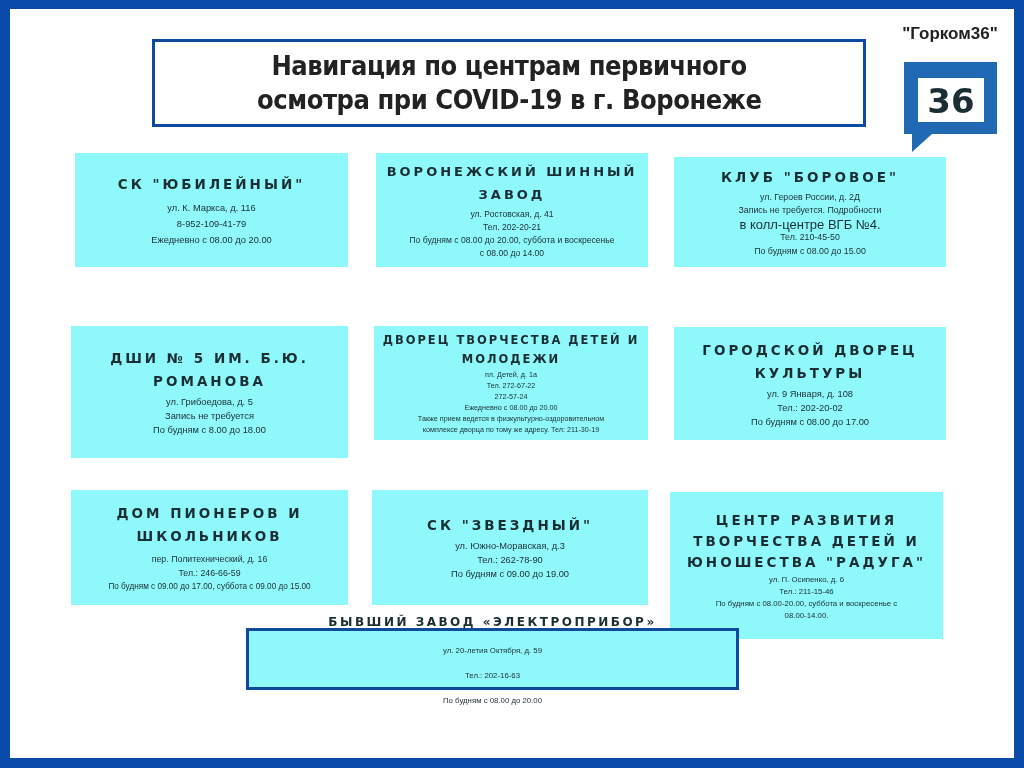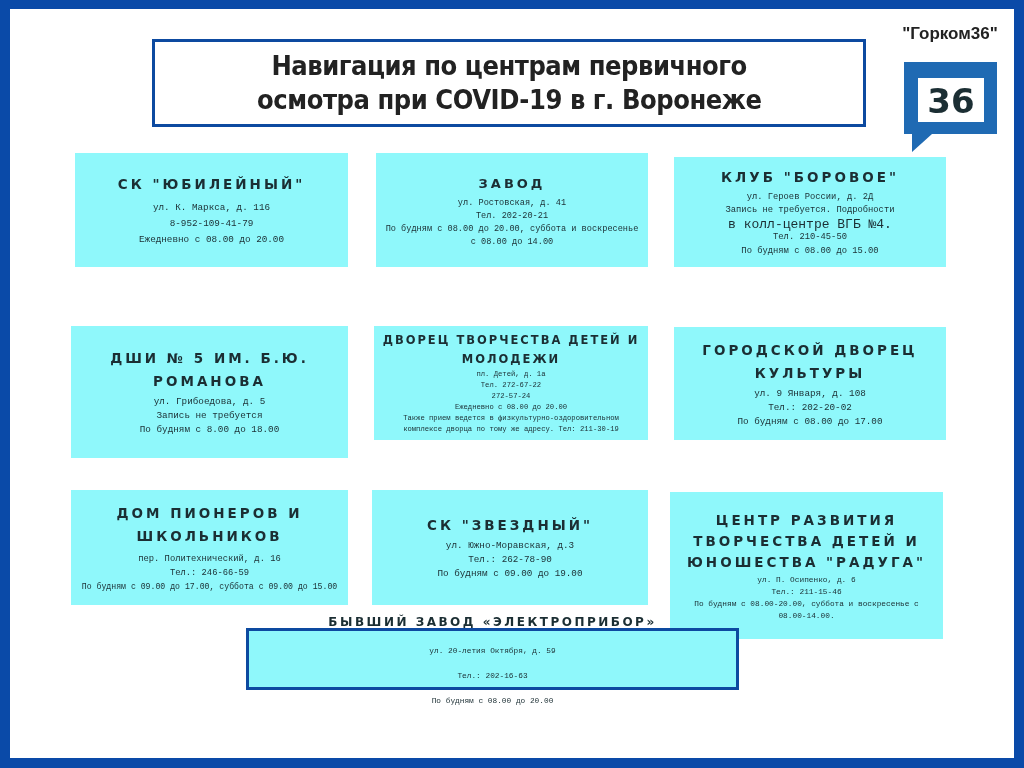--- a/index.html
+++ b/index.html
@@ -5,21 +5,21 @@
   html, body { margin:0; padding:0; }
   body { width:1024px; height:768px; position:relative; overflow:hidden; background:#0a4aa8; font-family:"Liberation Sans", sans-serif; }
   .page { position:absolute; left:10px; top:9px; width:1004px; height:749px; background:#ffffff; }
   .title-box { position:absolute; left:152px; top:39px; width:714px; height:88px; border:3px solid #0d4aa0; background:#fff; box-sizing:border-box; display:flex; flex-direction:column; align-items:center; justify-content:center; }
   .title-line { font-family:"DejaVu Sans", sans-serif; font-weight:bold; font-size:27px; color:#222; line-height:34px; letter-spacing:-0.5px; transform:scaleX(0.9); white-space:nowrap; }
   .brand { position:absolute; left:890px; top:24px; width:120px; text-align:center; }
   .brand-name { font-family:"Liberation Sans", sans-serif; font-weight:bold; font-size:17px; color:#222; }
   .logo { position:absolute; left:904px; top:62px; width:93px; height:90px; }
   .card { position:absolute; background:#8ff8fb; display:flex; flex-direction:column; align-items:center; justify-content:center; text-align:center; box-sizing:border-box; }
   .card-title { font-family:"DejaVu Sans", sans-serif; font-weight:bold; color:#1b2e33; letter-spacing:3px; font-size:13.5px; line-height:23px; }
-  .card-line { font-family:Liberation Mono, monospace; color:#1b2e33; font-size:9.3px; line-height:16px; white-space:nowrap; }
+  .card-line { font-family:Liberation Sans, sans-serif; color:#1b2e33; font-size:9.3px; line-height:16px; white-space:nowrap; }
   .card.small .card-title { font-size:11.5px; line-height:19px; letter-spacing:2px; }
   .card.small .card-line { font-size:7.2px; line-height:11px; }
   .card.wide { border:3px solid #0d4aa0;gap:13px; }
   .card.wide .card-title { font-size:12px; line-height:20px; letter-spacing:2.5px; }
   .card.wide .card-line { font-size:7.8px; line-height:12px; }
 </style>
 </head>
 <body>
 
 <div class="page"></div>
@@ -40,20 +40,21 @@
 </svg>
 
 <div class="card" style="left:75px;top:153px;width:273px;height:114px;">
   <div class="card-title" style="margin-bottom:4px">СК "ЮБИЛЕЙНЫЙ"</div>
   <div class="card-line">ул. К. Маркса, д. 116</div>
   <div class="card-line">8-952-109-41-79</div>
   <div class="card-line">Ежедневно с 08.00 до 20.00</div>
 </div>
 
 <div class="card" style="left:376px;top:153px;width:272px;height:114px;">
+  <div class="card-title" style="font-size:13px">ВОРОНЕЖСКИЙ ШИННЫЙ</div>
   <div class="card-title" style="font-size:13px;margin-bottom:2px">ЗАВОД</div>
   <div class="card-line" style="line-height:13px;font-size:8.6px">ул. Ростовская, д. 41</div>
   <div class="card-line" style="line-height:13px;font-size:8.6px">Тел. 202-20-21</div>
   <div class="card-line" style="line-height:13px;font-size:8.6px">По будням с 08.00 до 20.00, суббота и воскресенье</div>
   <div class="card-line" style="line-height:13px;font-size:8.6px">с 08.00 до 14.00</div>
 </div>
 
 <div class="card" style="left:674px;top:157px;width:272px;height:110px;">
   <div class="card-title" style="margin-bottom:2px">КЛУБ "БОРОВОЕ"</div>
   <div class="card-line" style="line-height:13.5px;font-size:8.8px">ул. Героев России, д. 2Д</div>

